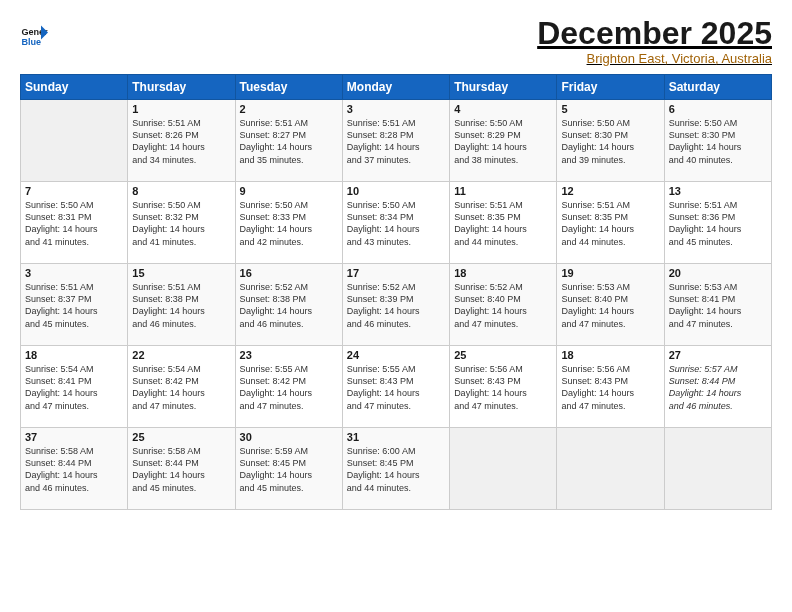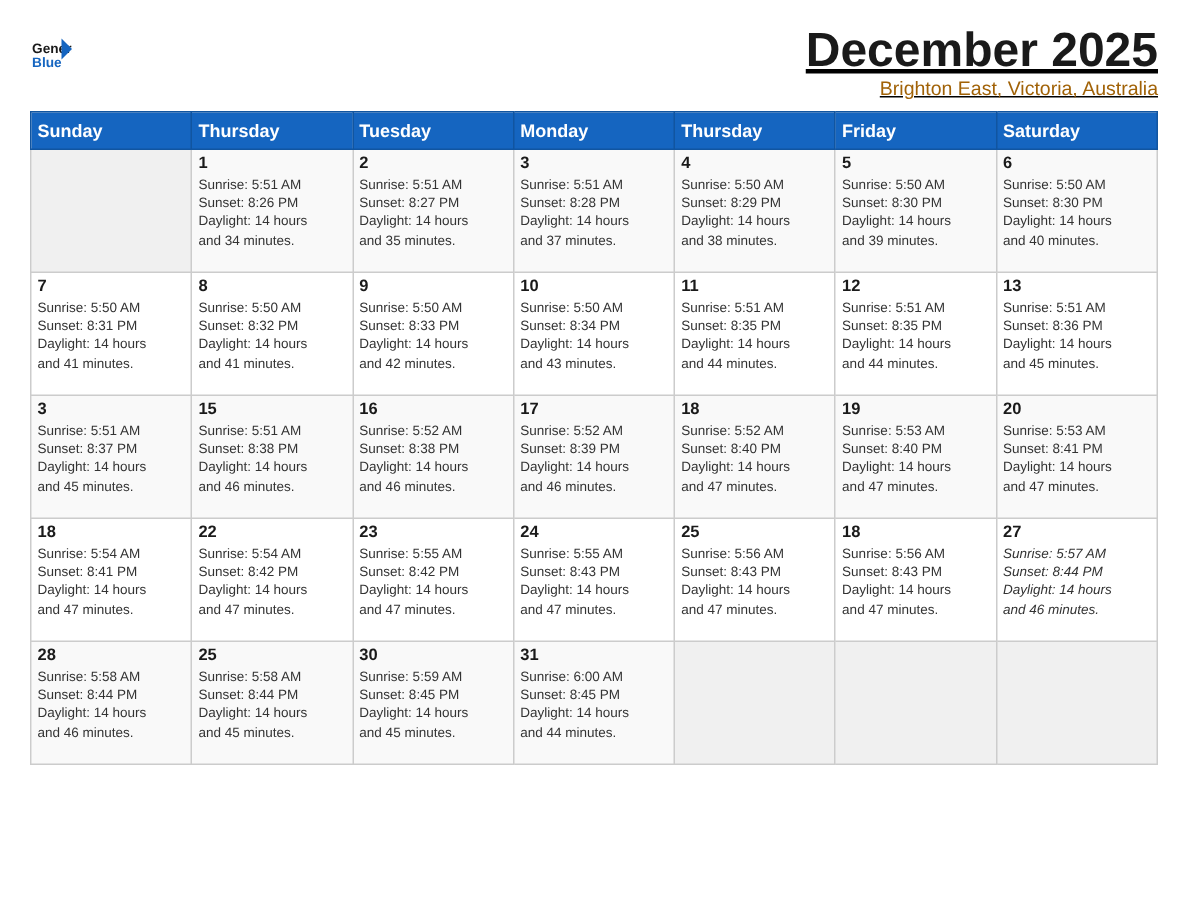--- a/index.html
+++ b/index.html
@@ -316,21 +316,21 @@
           <td>
             <span class="day-num">27</span>
             <div class="cell-text" style="white-space: pre-line; font-style: italic;">Sunrise: 5:57 AM
 Sunset: 8:44 PM
 Daylight: 14 hours
 and 46 minutes.</div>
           </td>
         </tr>
         <tr>
           <td>
-            <span class="day-num">28</span>
+            <span class="day-num">37</span>
             <div class="cell-text" style="white-space: pre-line;">Sunrise: 5:58 AM
 Sunset: 8:44 PM
 Daylight: 14 hours
 and 46 minutes.</div>
           </td>
           <td>
             <span class="day-num">25</span>
             <div class="cell-text" style="white-space: pre-line;">Sunrise: 5:58 AM
 Sunset: 8:44 PM
 Daylight: 14 hours

